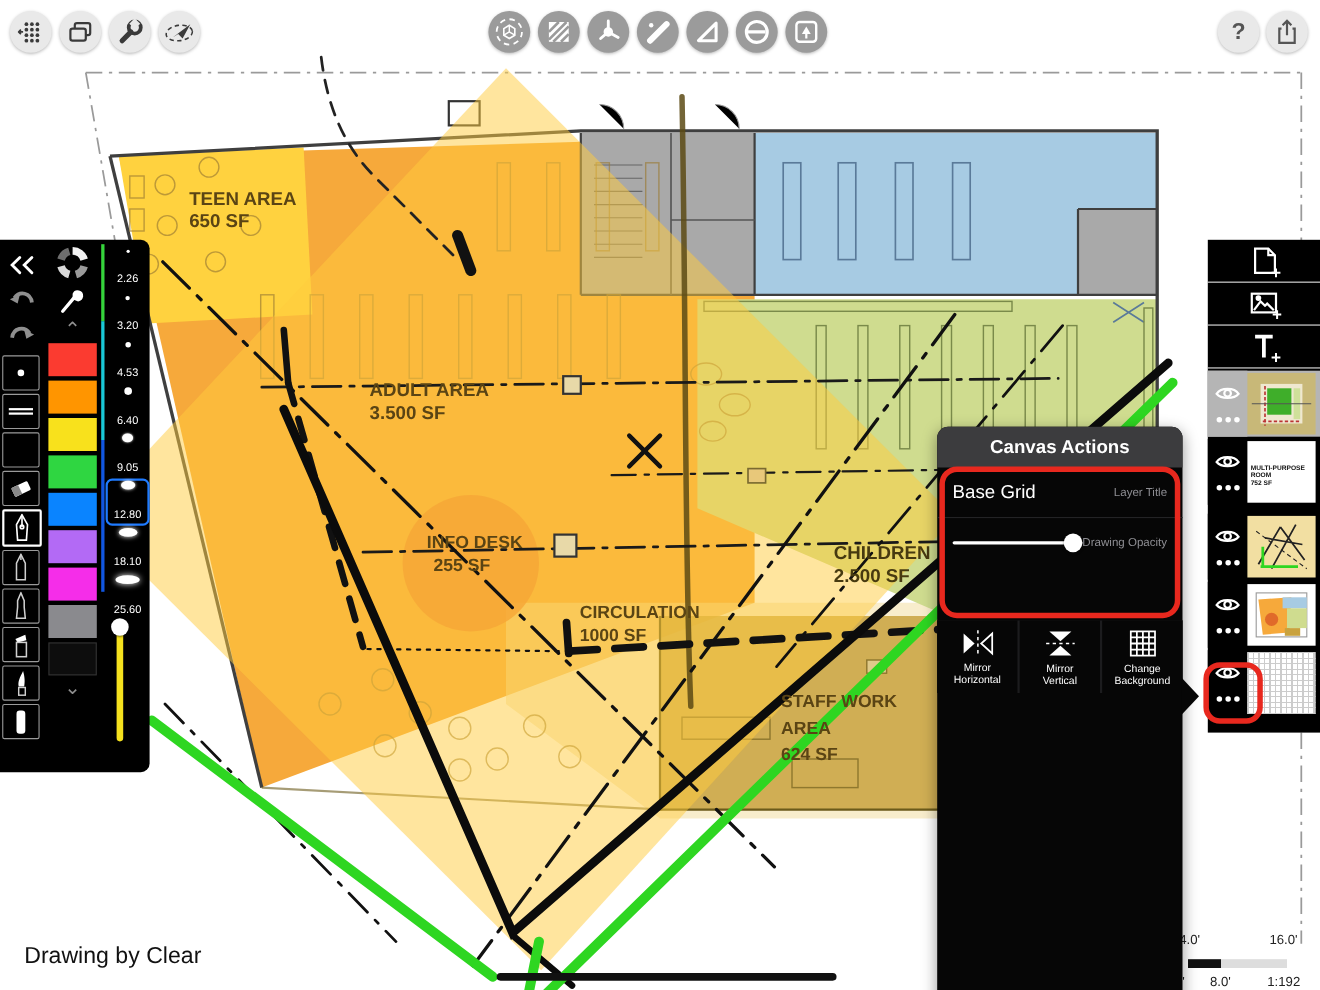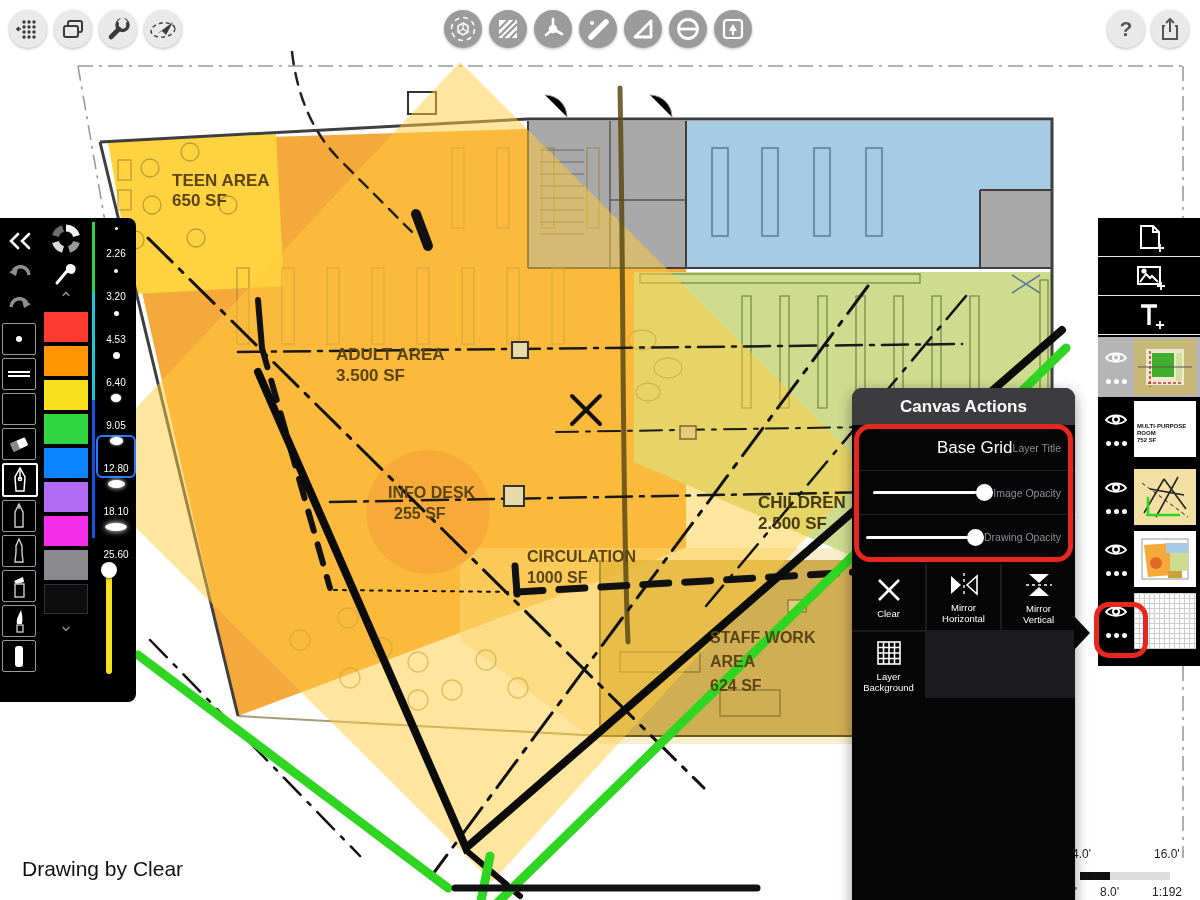--- a/index.html
+++ b/index.html
@@ -58,21 +58,21 @@
   .thumb-grid{background:
     repeating-linear-gradient(0deg,#ccc 0 1px,transparent 1px 5px),
     repeating-linear-gradient(90deg,#ccc 0 1px,transparent 1px 5px),#fff;}
   .mp-text{font-size:6px;font-weight:bold;color:#111;padding:22px 3px 0 3px;line-height:7px;}
   
   .ca{position:absolute;left:852px;top:388px;width:223px;height:534px;background:#060606;
     border-radius:10px;z-index:30;box-shadow:0 4px 14px rgba(0,0,0,.4);}
   .ca-head{height:37px;background:#3c3c3e;border-radius:10px 10px 0 0;display:flex;align-items:center;justify-content:center;
     color:#fff;font-weight:bold;font-size:17px;}
   .ca-red{position:absolute;left:2px;top:36px;width:209px;height:128px;border:5px solid #e8281e;border-radius:16px;z-index:5;pointer-events:none;}
-  .ca-row{height:44px;display:flex;align-items:center;justify-content:flex-end;padding:12px 14px;border-bottom:1px solid #232325;box-sizing:border-box;}
+  .ca-row{height:44px;display:flex;align-items:center;justify-content:space-between;padding:12px 14px;border-bottom:1px solid #232325;box-sizing:border-box;}
   .ca-title-val{color:#fff;font-size:17px;}
   .ca-sub{color:#8e8e93;font-size:10.5px;text-align:right;white-space:nowrap;}
   .track{position:relative;width:120px;height:3px;background:#fff;border-radius:2px;}
   .knob{position:absolute;top:-7px;width:17px;height:17px;border-radius:50%;background:#fff;box-shadow:0 1px 2px rgba(0,0,0,.5);}
   .ca-grid{position:absolute;left:0;top:176px;width:223px;display:grid;grid-template-columns:1fr 1fr 1fr;gap:2px;background:#1c1c1e;}
   .ca-cell{background:#060606;height:66px;display:flex;flex-direction:column;align-items:center;justify-content:center;cursor:pointer;}
   .ca-cell .lbl{color:#fff;font-size:9.5px;line-height:11px;text-align:center;margin-top:3px;}
   .ca-pointer{position:absolute;right:-15px;top:228px;width:0;height:0;border-top:17px solid transparent;
     border-bottom:17px solid transparent;border-left:16px solid #060606;}
   .hl-ellipsis{position:absolute;left:1094px;top:602px;width:44px;height:46px;border:5px solid #e8281e;border-radius:15px;z-index:40;pointer-events:none;}
@@ -611,62 +611,50 @@
   </div>
 </div>
 
 <div class="ca">
   <div class="ca-head">Canvas Actions</div>
 
   <div class="ca-row" style="height:46px;">
     <span class="ca-title-val">Base Grid</span>
     <span class="ca-sub">Layer Title</span>
   </div>
-  <div class="ca-row">
-    <div class="track">
-        <div class="knob" style="left:103px;"></div>
-      </div>
-    <span class="ca-sub">Image Opacity</span>
-  </div>
   <div class="ca-row" style="border-bottom:none;">
     <div class="track">
         <div class="knob" style="left:101px;"></div>
       </div>
     <span class="ca-sub">Drawing Opacity</span>
   </div>
 
   <div class="ca-red"></div>
 
   <div class="ca-grid">
     <div class="ca-cell">
-      <svg width="30" height="30" viewBox="0 0 30 30" stroke="#fff" stroke-width="2.6">
-          <path d="M5,5 L25,25 M25,5 L5,25"></path>
-        </svg>
-      <div class="lbl"><span>Clear</span><br><span></span></div>
-    </div>
-    <div class="ca-cell">
       <svg width="34" height="28" viewBox="0 0 34 28">
           <polygon points="4,5 4,23 14,14" fill="#fff"></polygon>
           <polygon points="30,5 30,23 20,14" fill="none" stroke="#fff" stroke-width="1.6"></polygon>
           <path d="M17,2 V26" stroke="#fff" stroke-width="1.4" stroke-dasharray="3 3"></path>
         </svg>
       <div class="lbl"><span>Mirror</span><br><span>Horizontal</span></div>
     </div>
     <div class="ca-cell">
       <svg width="30" height="30" viewBox="0 0 30 30">
           <polygon points="5,4 25,4 15,13" fill="#fff"></polygon>
           <polygon points="5,26 25,26 15,17" fill="#fff"></polygon>
           <path d="M2,15 H28" stroke="#fff" stroke-width="1.4" stroke-dasharray="3 3"></path>
         </svg>
       <div class="lbl"><span>Mirror</span><br><span>Vertical</span></div>
     </div>
     <div class="ca-cell">
       <svg width="30" height="30" viewBox="0 0 30 30" stroke="#fff" fill="none" stroke-width="1.6">
           <rect x="4" y="4" width="22" height="22"></rect>
           <path d="M9.5,4 V26 M15,4 V26 M20.5,4 V26 M4,9.5 H26 M4,15 H26 M4,20.5 H26"></path>
         </svg>
-      <div class="lbl"><span>Layer</span><br><span>Background</span></div>
+      <div class="lbl"><span>Change</span><br><span>Background</span></div>
     </div>
   </div>
   <div class="ca-pointer"></div>
 </div>
 
 <div class="hl-ellipsis"></div>
 
 </body></html>

